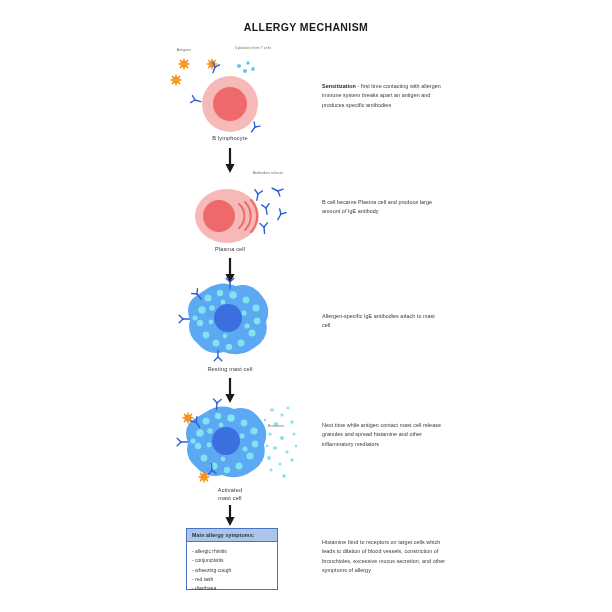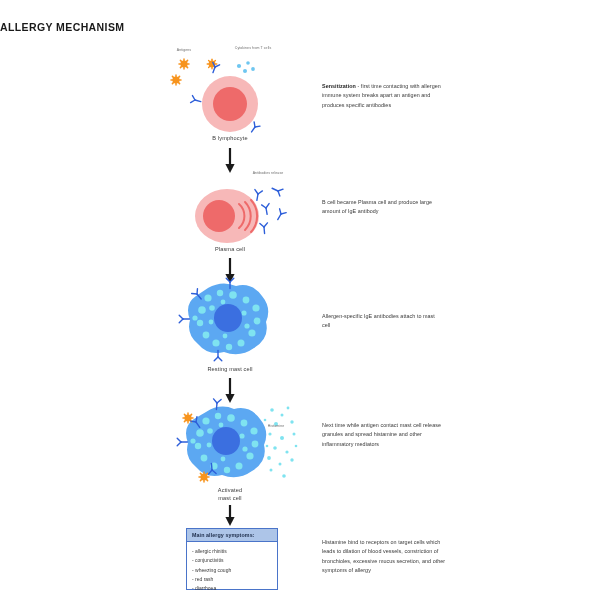--- a/index.html
+++ b/index.html
@@ -4,21 +4,21 @@
 <style>
   html,body{margin:0;padding:0;}
   body{
     width:612px;height:612px;background:#ffffff;
     font-family:"Liberation Sans","DejaVu Sans",sans-serif;
     color:#231f20;overflow:hidden;position:relative;
   }
   .page{position:relative;width:612px;height:612px;}
 
   .title{
-    position:absolute;top:21px;left:0;width:612px;
+    position:absolute;top:21px;left:0;width:612px;text-align:center;
     font-size:10.5px;font-weight:bold;letter-spacing:.4px;color:#1a1a1a;
   }
 
   
   .abs{position:absolute;}
   .txt-block{
     position:absolute;font-size:5.4px;line-height:1.72;color:#3a3a3a;
     width:122px;text-align:left;letter-spacing:.05px;
   }
   .txt-block b{font-weight:bold;color:#1f1f1f;}

